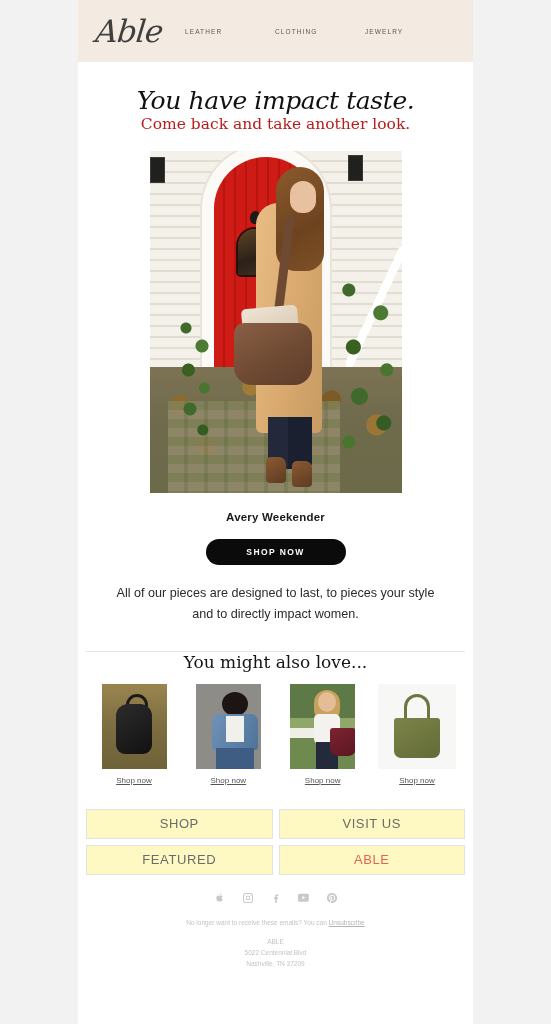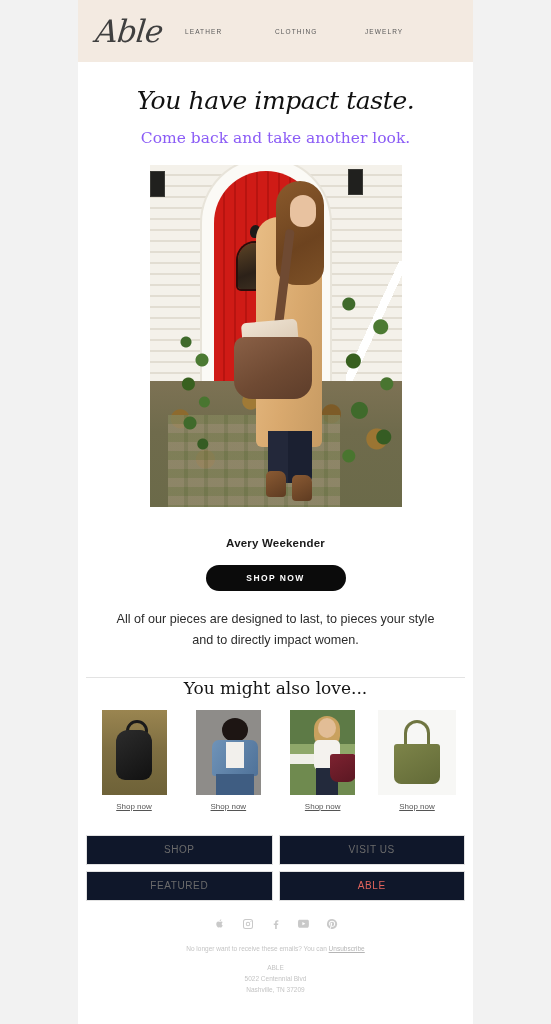--- a/index.html
+++ b/index.html
@@ -57,22 +57,22 @@
   .headline {
     font-family: "DejaVu Serif", serif;
     font-style: italic;
     font-size: 25px;
     color: #111;
     letter-spacing: -0.4px;
   }
   .subheadline {
     font-family: "DejaVu Serif", serif;
     font-size: 15.5px;
-    color: #8b5cf6;
-    margin-top: 14px;
+    color: #b91c1c;
+    margin-top: 0;
   }
 
   
   .hero-img-wrap {
     margin: 18px auto 0;
     width: 252px;
     height: 342px;
     overflow: hidden;
     position: relative;
     background: #c9c2b4;
@@ -232,21 +232,21 @@
     width: 20px; height: 26px;
     background: linear-gradient(150deg, #8a5a33, #5e3b21);
     border-radius: 5px 7px 4px 4px;
   }
   .boot-l { left: 116px; top: 306px; }
   .boot-r { left: 142px; top: 310px; }
 
   
   .product-title {
     text-align: center;
-    margin-top: 30px;
+    margin-top: 18px;
     font-size: 11.5px;
     font-weight: bold;
     color: #1a1a1a;
     letter-spacing: .2px;
   }
   .shop-now-btn {
     display: block;
     margin: 16px auto 0;
     width: 140px; height: 26px;
     background: #0b0b0b;
@@ -391,25 +391,25 @@
   
   .link-grid {
     display: grid;
     grid-template-columns: 1fr 1fr;
     gap: 6px;
     padding: 22px 8px 0;
   }
   .link-btn {
     height: 30px;
     border: 1px solid #e2e2e2;
-    background: #0f172a;
+    background: #fef9c3;
     display: flex;
     align-items: center;
     justify-content: center;
-    font-size: 10px;
+    font-size: 13px;
     letter-spacing: .6px;
     color: #6b6b6b;
     cursor: pointer;
   }
   .link-btn.sale { color: #e2635c; }
 
   
   .social {
     display: flex;
     justify-content: center;

